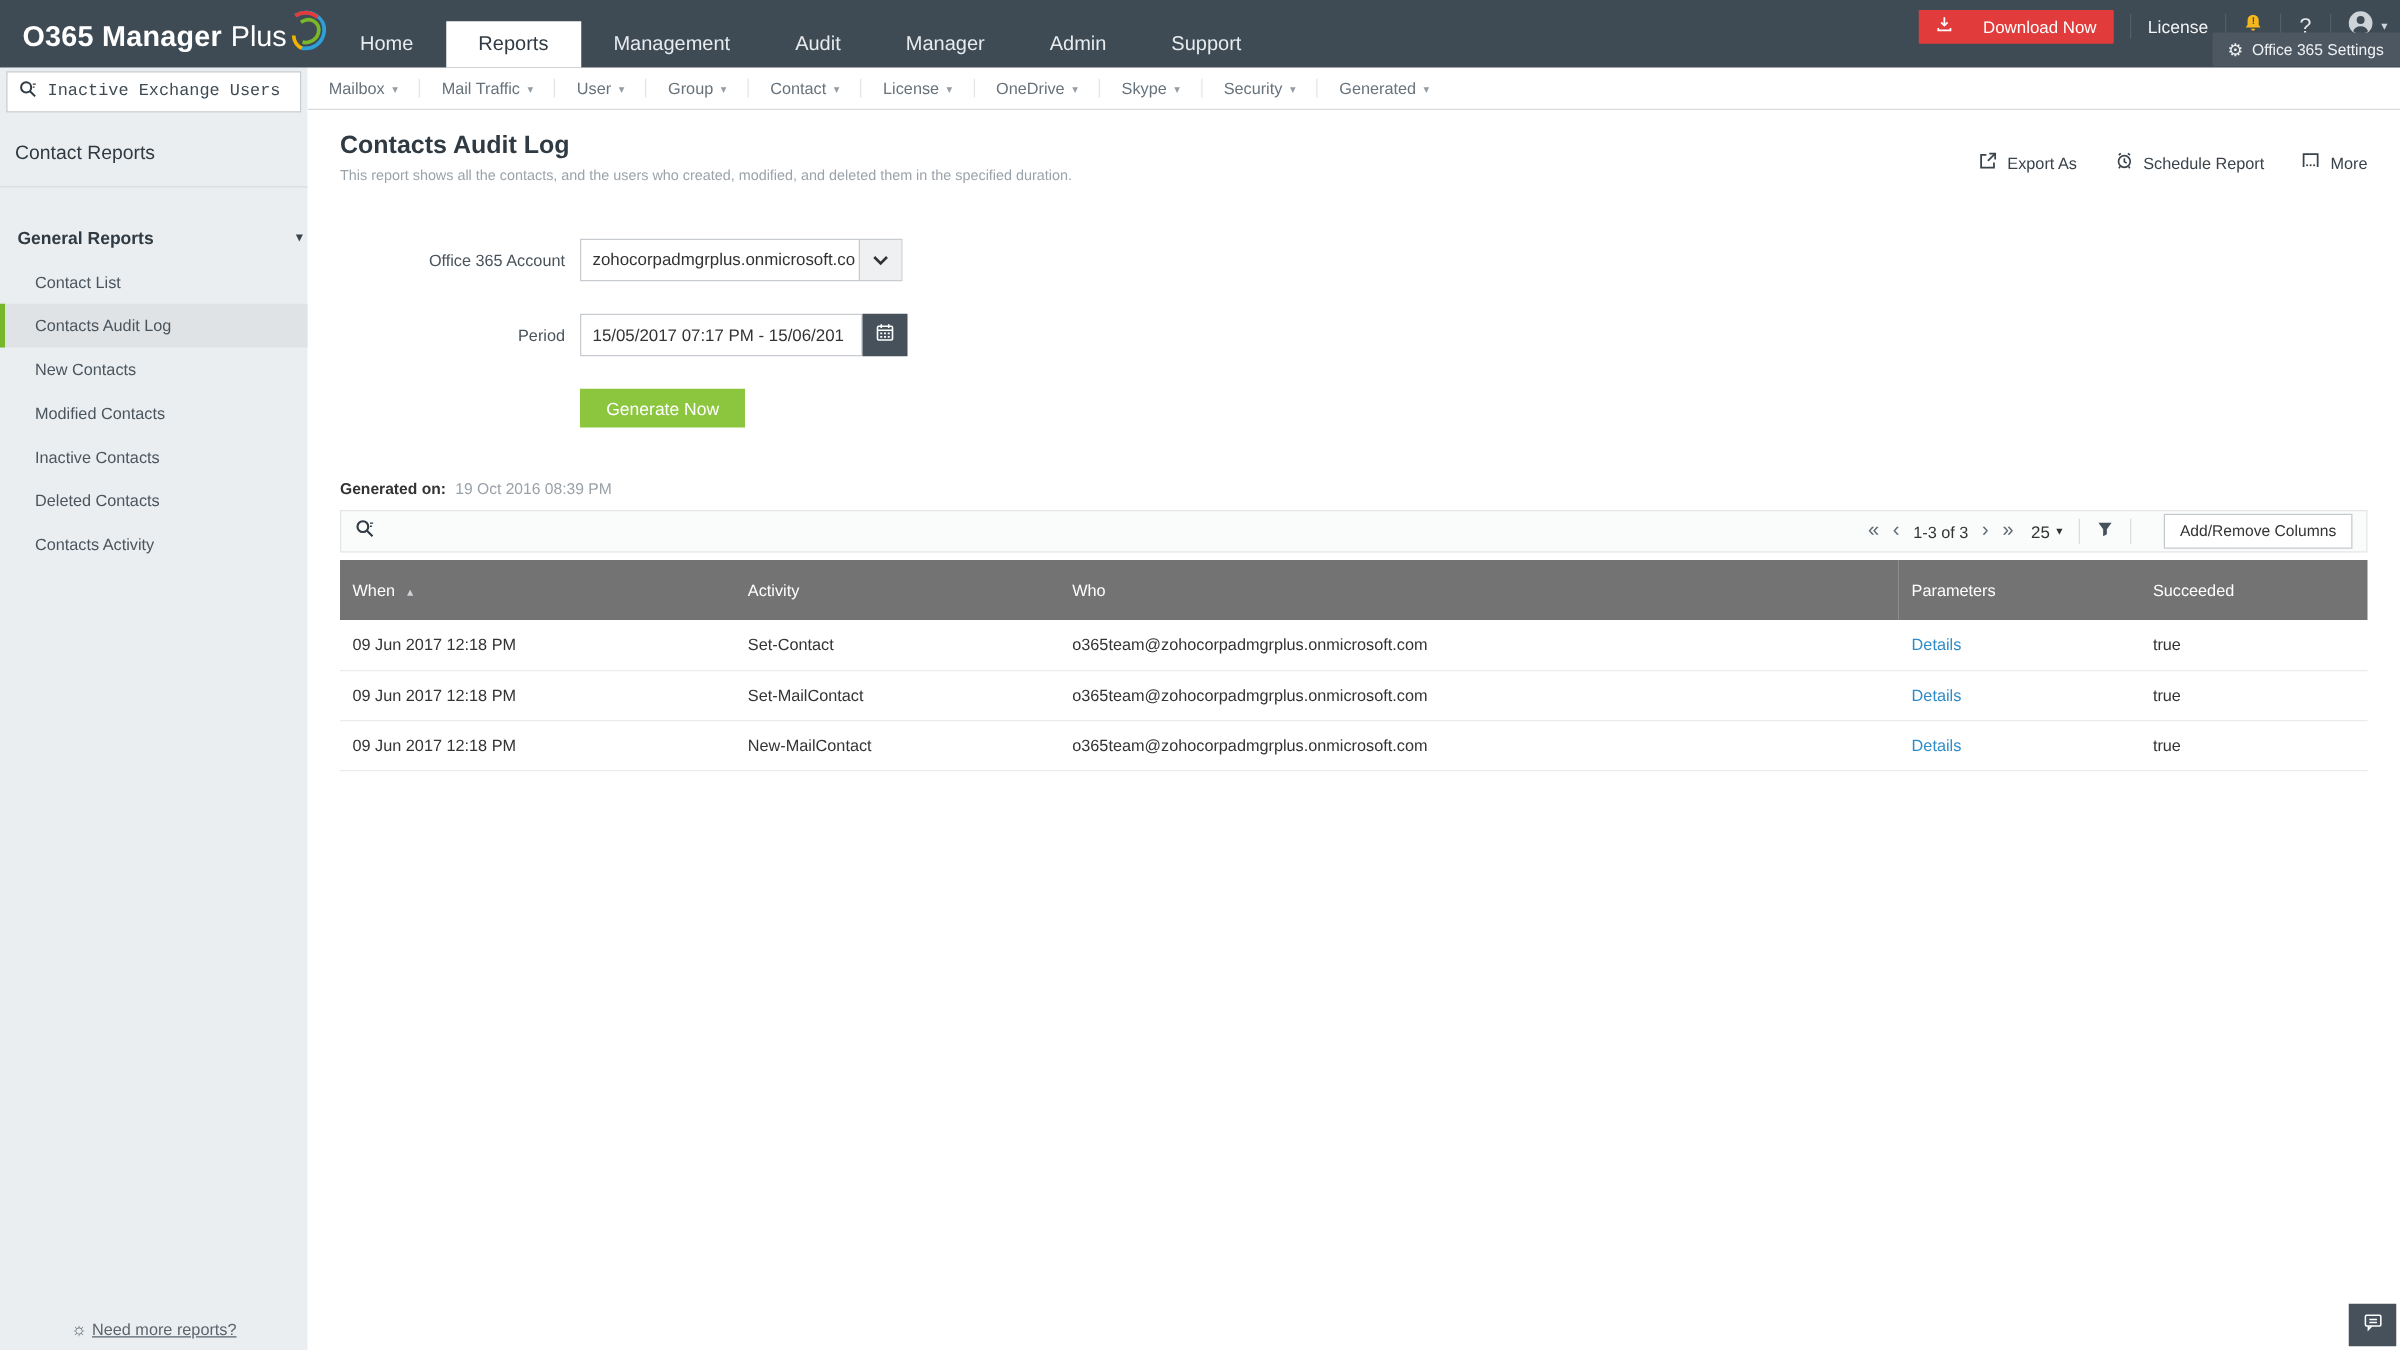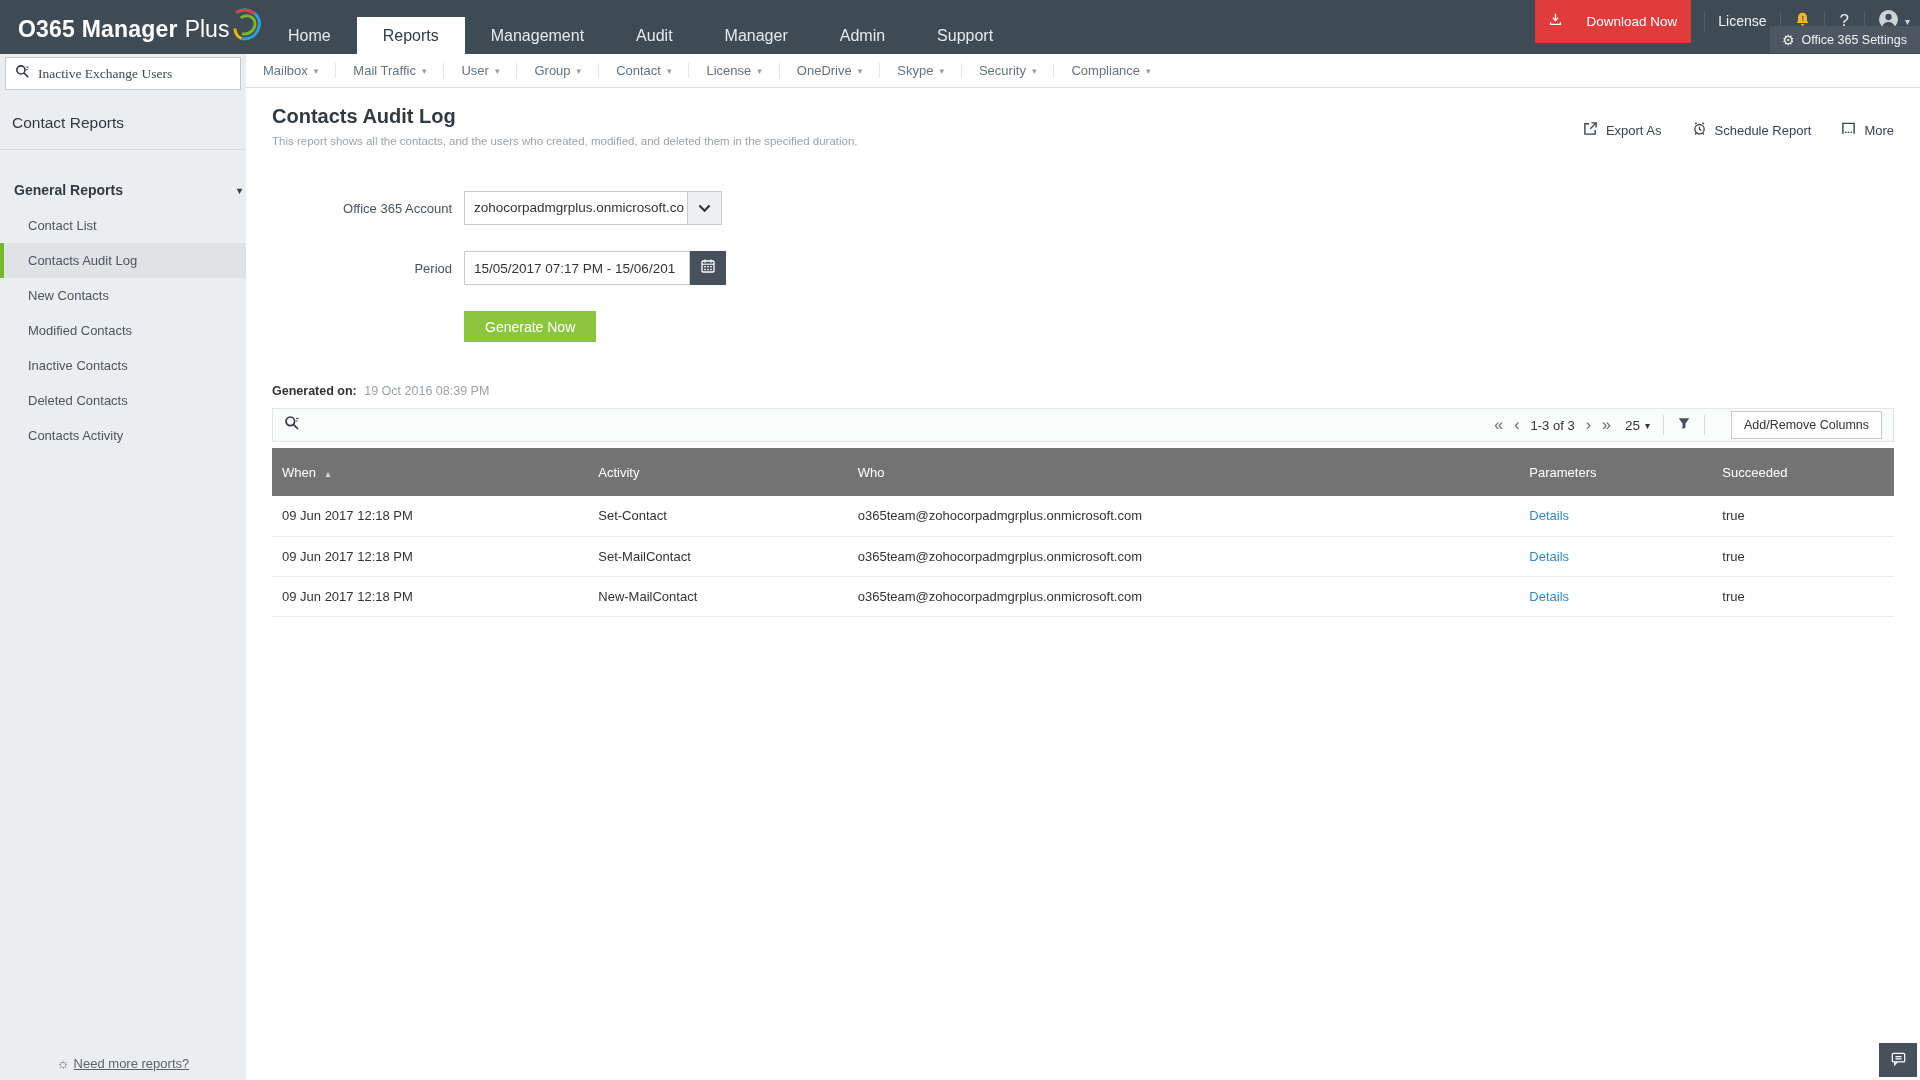--- a/index.html
+++ b/index.html
@@ -11,40 +11,40 @@
   .logo { position:absolute; left:18px; top:11px; display:flex; align-items:center; }
   .logo .brand-bold { color:#fff; font-weight:700; font-size:23px; letter-spacing:.2px; }
   .logo .brand-light { color:#fff; font-weight:400; font-size:23px; margin-left:7px; }
   .logo svg { margin-left:2px; margin-top:-6px; }
 
   .tabs { position:absolute; left:262px; bottom:0; display:flex; height:37px; }
   .tab { height:37px; line-height:37px; padding:0 26px; color:#e7ebee; font-size:16px; cursor:pointer; }
   .tab.active { background:#fff; color:#2f3a42; }
 
   .header-actions { position:absolute; right:10px; top:7px; display:flex; align-items:center; height:28px; }
-  .download-btn { background:#e23b3b; color:#fff; height:44px; display:flex; align-items:center; gap:24px; padding:0 14px; font-size:13.5px; cursor:pointer; border-radius:1px; }
+  .download-btn { background:#e23b3b; color:#fff; height:27px; display:flex; align-items:center; gap:24px; padding:0 14px; font-size:13.5px; cursor:pointer; border-radius:1px; }
   .hdr-sep { width:1px; height:20px; background:#525e68; margin:0 13px; }
   .license { color:#f2f4f6; font-size:14px; cursor:pointer; }
   .help { color:#e7ebee; font-size:17px; cursor:pointer; padding:0 2px; }
   .user-wrap { display:flex; align-items:center; gap:6px; cursor:pointer; }
   .caret { font-size:10px; color:#cfd5d9; }
 
   .settings-chip { position:absolute; right:0; bottom:1px; height:27px; background:#4c5761; color:#eef1f3; font-size:12.5px; display:flex; align-items:center; gap:7px; padding:0 13px 0 12px; cursor:pointer; }
   .settings-chip .gear { font-size:14px; color:#eef1f3; }
 
   
   .subnav { position:absolute; top:54px; left:246px; right:0; height:34px; background:#fff; border-bottom:1px solid #d9dcdf; display:flex; align-items:center; z-index:4; }
   .subnav-item { display:flex; align-items:center; gap:6px; padding:0 17px; font-size:13px; color:#67727b; height:34px; cursor:pointer; }
   .subnav-item .caret { color:#959da4; font-size:9px; }
   .subnav-sep { width:1px; height:15px; background:#e2e5e7; }
 
   
   .sidebar { position:absolute; top:54px; left:0; width:246px; bottom:0; background:#ebeef0; z-index:4; }
   .search-box { margin:3px 5px 0 5px; height:33px; background:#fff; border:1px solid #c6cacd; display:flex; align-items:center; padding:0 9px; gap:8px; }
-  .search-box input { border:none; outline:none; flex:1; font-size:13.5px; color:#3f4a52; font-family:Liberation Serif, serif; background:transparent; }
+  .search-box input { border:none; outline:none; flex:1; font-size:13.5px; color:#3f4a52; font-family:Liberation Mono, monospace; background:transparent; }
   .sidebar-title { font-size:15.5px; color:#2f3a42; padding:24px 12px 17px 12px; border-bottom:1px solid #d9dcde; }
   .group-header { margin-top:22px; padding:10px 4px 10px 14px; font-weight:700; font-size:14px; color:#2f3a42; display:flex; justify-content:space-between; align-items:center; cursor:pointer; }
   .group-header .caret { color:#3a444d; font-size:10px; }
   .side-item { height:35px; line-height:35px; padding-left:24px; font-size:13px; color:#4b555e; border-left:4px solid transparent; cursor:pointer; }
   .side-item.active { background:#e0e3e5; border-left-color:#76b82a; }
   .sidebar-footer { position:absolute; bottom:9px; width:100%; display:flex; justify-content:center; align-items:center; gap:4px; font-size:13px; color:#5b646c; }
   .sidebar-footer .bulb { font-size:14px; color:#5b646c; }
   .sidebar-footer a { color:#5b646c; text-decoration:underline; cursor:pointer; }
 
   
@@ -199,21 +199,21 @@
       <span>Skype</span>
       <span class="caret">▾</span>
     </div>
   <div class="subnav-sep"></div>
   <div class="subnav-item">
       <span>Security</span>
       <span class="caret">▾</span>
     </div>
   <div class="subnav-sep"></div>
   <div class="subnav-item">
-      <span>Compliance</span>
+      <span>Generated</span>
       <span class="caret">▾</span>
     </div>
 </div>
 
 <div class="sidebar">
   <div class="search-box">
     <span>
       <svg width="15" height="15" viewBox="0 0 16 16" fill="none" stroke="#2f3a42" stroke-width="1.7">
         <circle cx="6.3" cy="6.3" r="4.3"></circle>
           <path d="M9.6 9.6L14 14"></path>

